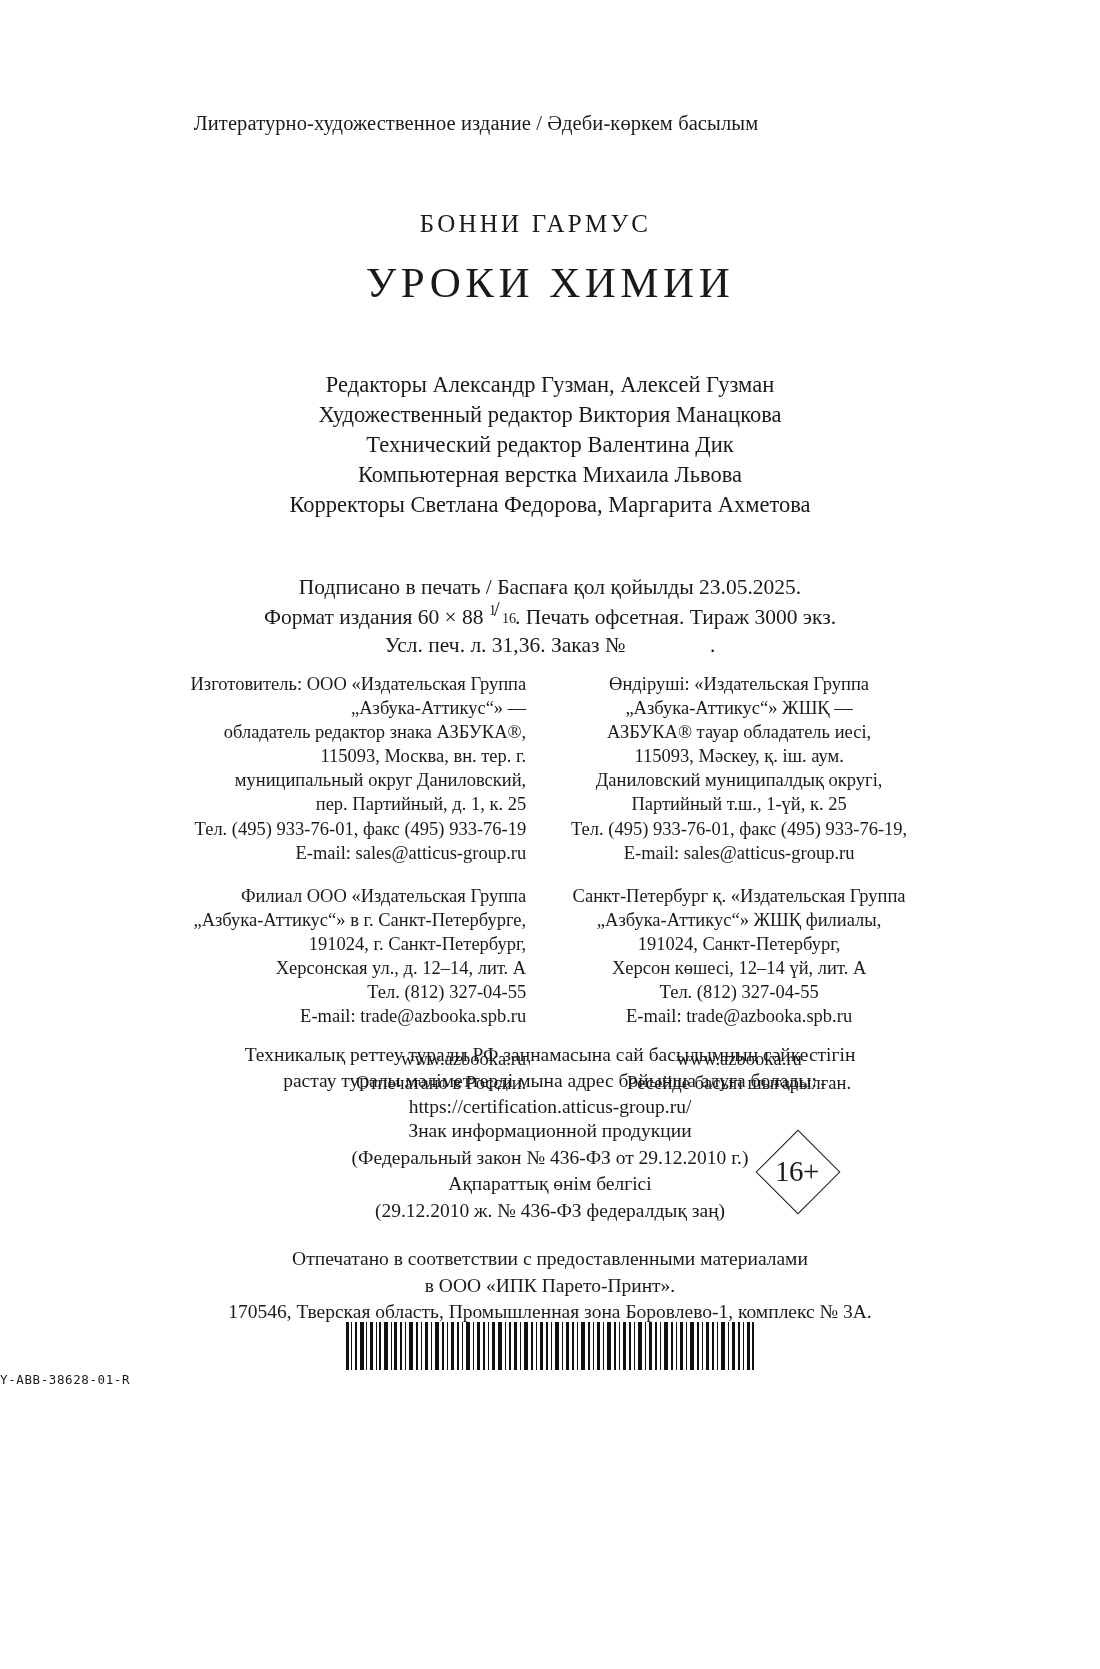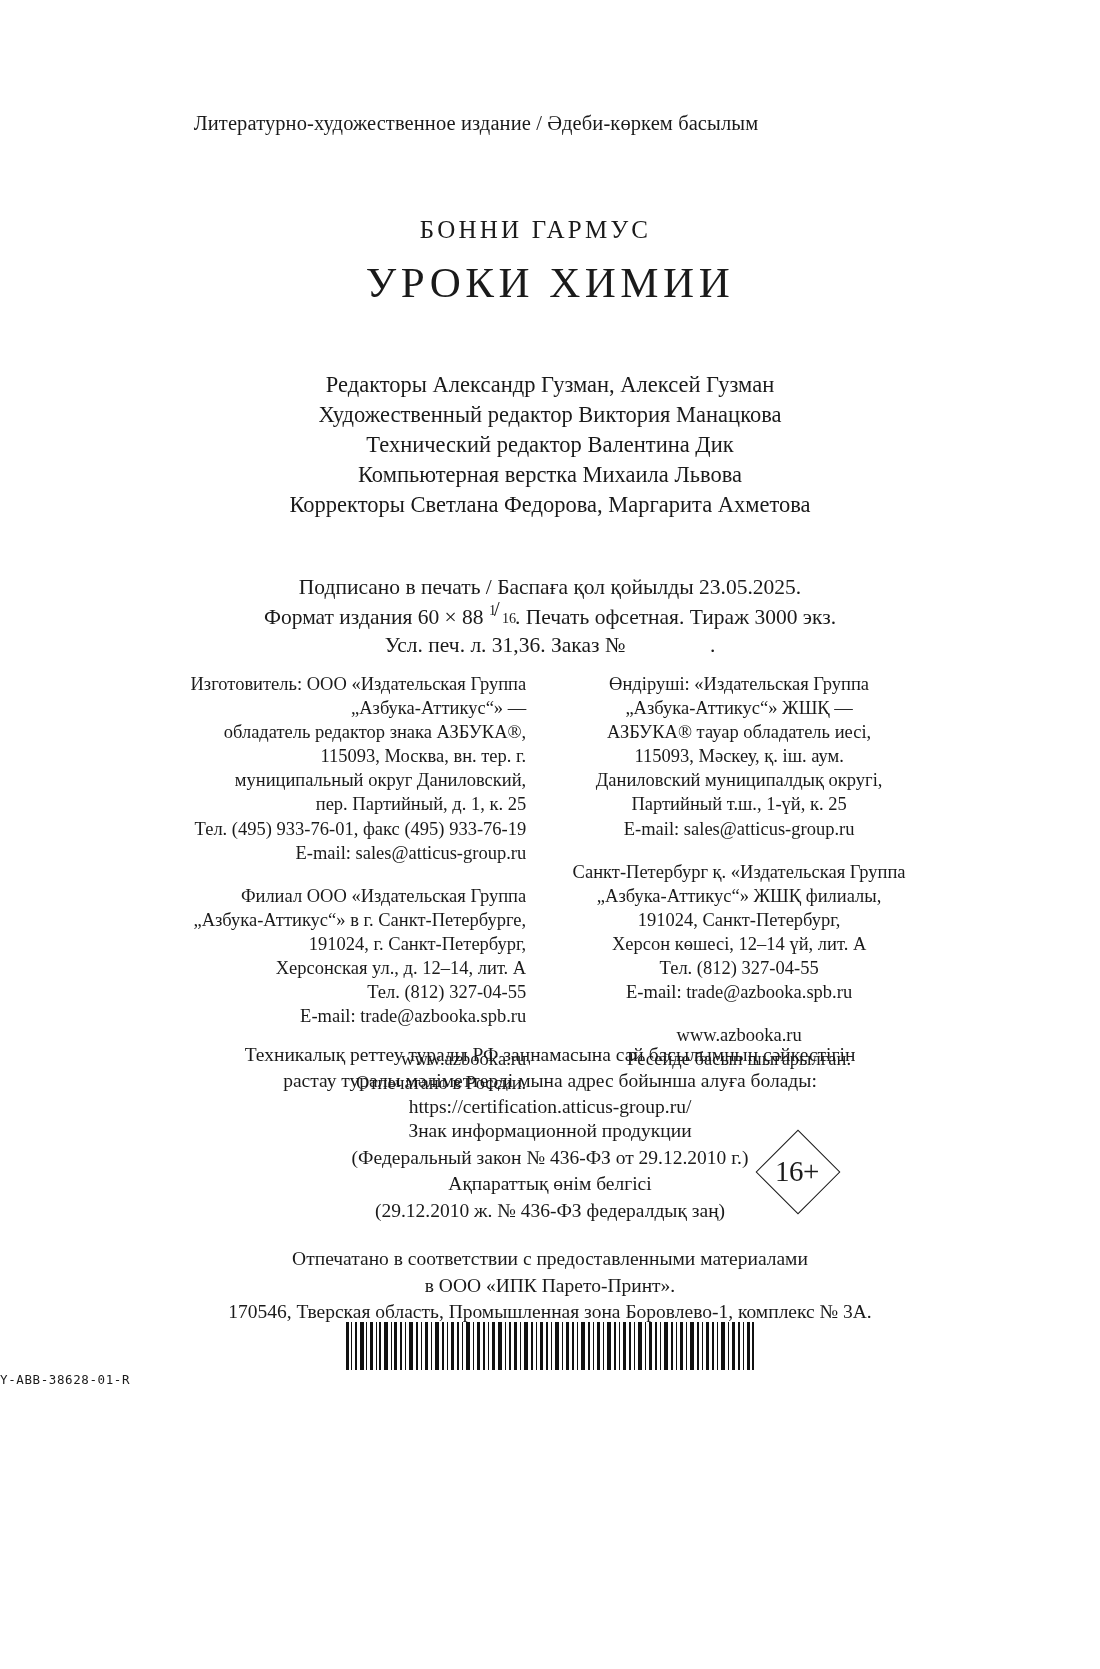--- a/index.html
+++ b/index.html
@@ -30,21 +30,21 @@
     width: 952px;
     text-align: center;
     font-size: 20.5px;
     letter-spacing: 0.1px;
     white-space: nowrap;
   }
 
   
   .author {
     position: absolute;
-    left: 0; top: 216px;
+    left: 0; top: 210px;
     width: 1071px;
     text-align: center;
     font-size: 25px;
     letter-spacing: 3.2px;
     white-space: nowrap;
   }
   .booktitle {
     position: absolute;
     left: 0; top: 258px;
     width: 1100px;
@@ -257,20 +257,21 @@
         <div>Отпечатано в России.</div>
       </div>
 
       <div class="col-kk">
         <div>Өндіруші: «Издательская Группа</div>
         <div>„Азбука-Аттикус“» ЖШҚ —</div>
         <div>АЗБУКА® тауар обладатель иесі,</div>
         <div>115093, Мәскеу, қ. іш. аум.</div>
         <div>Даниловский муниципалдық округі,</div>
         <div>Партийный т.ш., 1-үй, к. 25</div>
+        <div>Тел. (495) 933-76-01, факс (495) 933-76-19,</div>
         <div>E-mail: sales@atticus-group.ru</div>
         <div class="blockgap"></div>
         <div>Санкт-Петербург қ. «Издательская Группа</div>
         <div>„Азбука-Аттикус“» ЖШҚ филиалы,</div>
         <div>191024, Санкт-Петербург,</div>
         <div>Херсон көшесі, 12–14 үй, лит. А</div>
         <div>Тел. (812) 327-04-55</div>
         <div>E-mail: trade@azbooka.spb.ru</div>
         <div class="blockgap"></div>
         <div>www.azbooka.ru</div>

